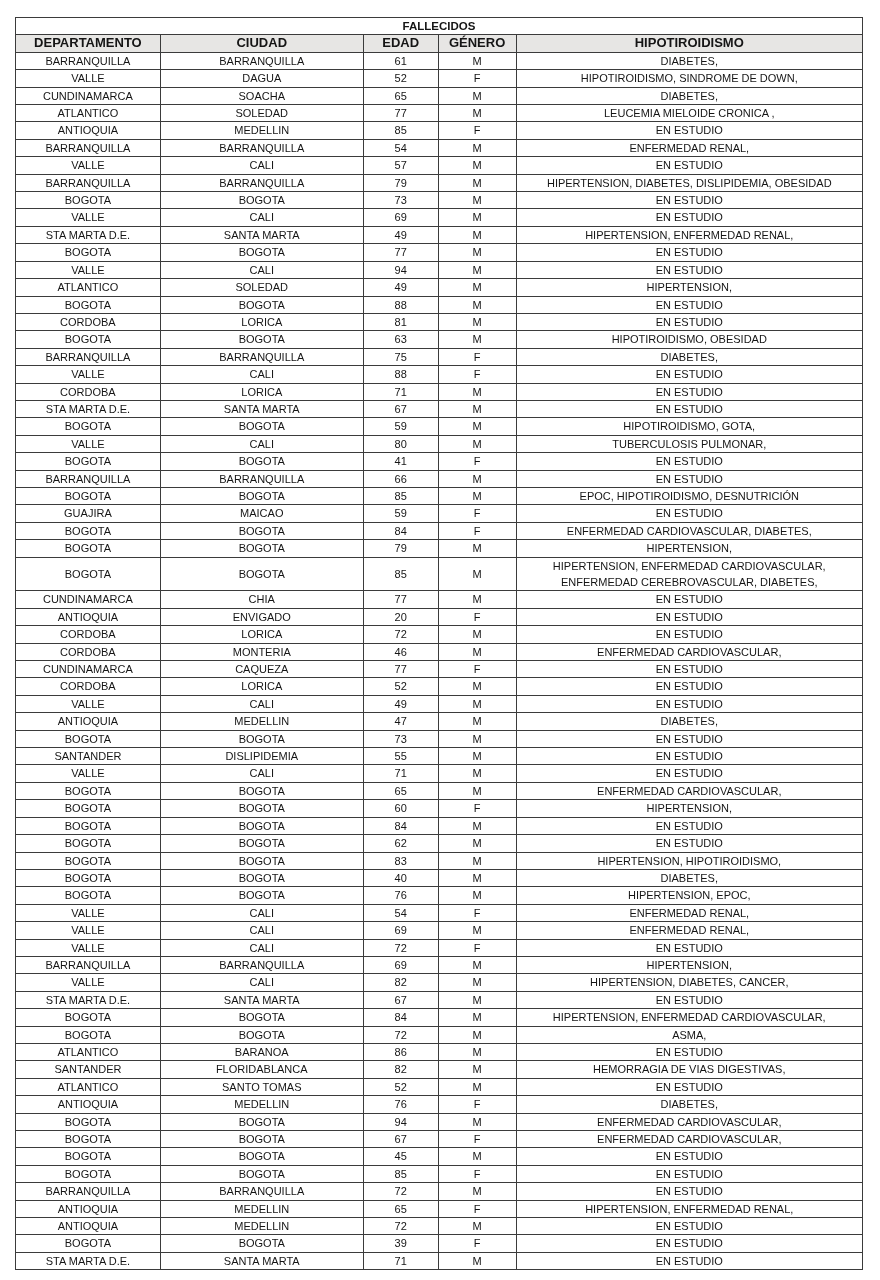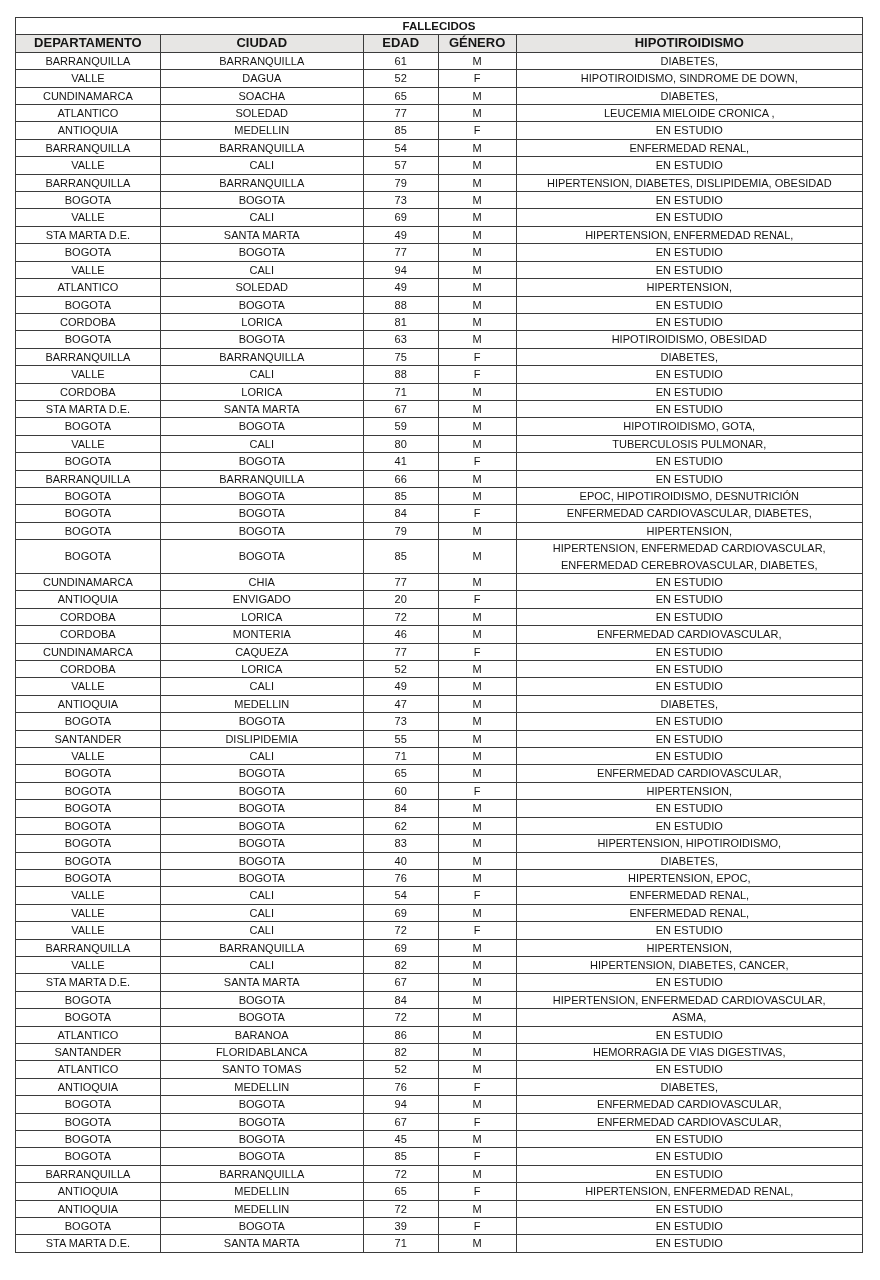--- a/index.html
+++ b/index.html
@@ -267,20 +267,27 @@
           <td class="cell-comorbilidades">EN ESTUDIO</td>
         </tr>
         <tr>
           <td class="cell-departamento">BOGOTA</td>
           <td class="cell-ciudad">BOGOTA</td>
           <td class="cell-edad">85</td>
           <td class="cell-genero">M</td>
           <td class="cell-comorbilidades">EPOC, HIPOTIROIDISMO, DESNUTRICIÓN</td>
         </tr>
         <tr>
+          <td class="cell-departamento">GUAJIRA</td>
+          <td class="cell-ciudad">MAICAO</td>
+          <td class="cell-edad">59</td>
+          <td class="cell-genero">F</td>
+          <td class="cell-comorbilidades">EN ESTUDIO</td>
+        </tr>
+        <tr>
           <td class="cell-departamento">BOGOTA</td>
           <td class="cell-ciudad">BOGOTA</td>
           <td class="cell-edad">84</td>
           <td class="cell-genero">F</td>
           <td class="cell-comorbilidades">ENFERMEDAD CARDIOVASCULAR, DIABETES,</td>
         </tr>
         <tr>
           <td class="cell-departamento">BOGOTA</td>
           <td class="cell-ciudad">BOGOTA</td>
           <td class="cell-edad">79</td>

